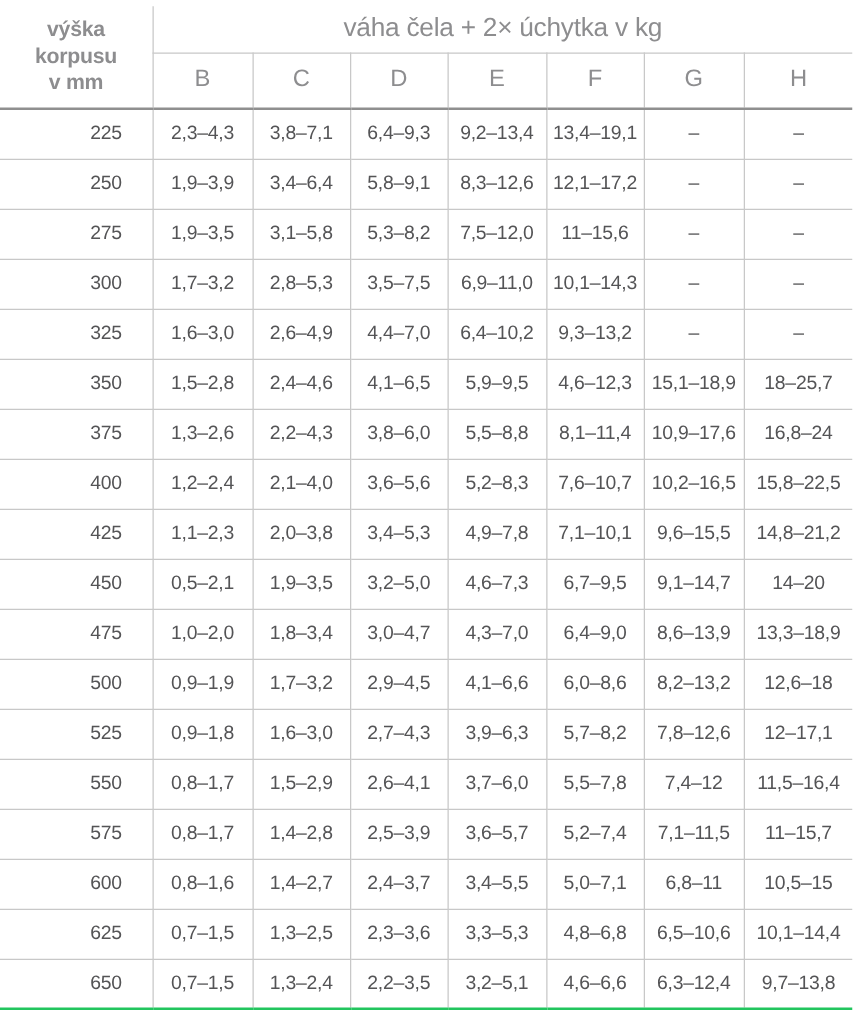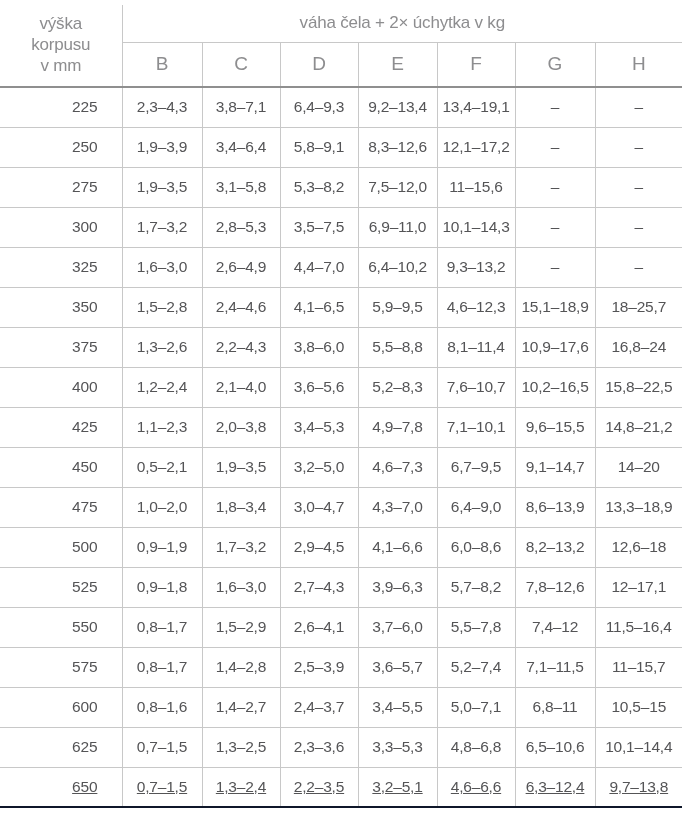--- a/index.html
+++ b/index.html
@@ -26,25 +26,26 @@
   }
   
   tr.title-row { height: 37px; }
   th.corner-cell {
     border-right: 1px solid #c8c8c8;
     border-bottom: 2px solid #8f8f8f;
     color: #8d8d8f;
     font-size: 17px;
     line-height: 1.22;
     letter-spacing: -0.2px;
+    font-weight: bold;
   }
   th.span-header-cell {
     border-bottom: 1px solid #c8c8c8;
     color: #8d8d8f;
-    font-size: 17px;
+    font-size: 21px;
     letter-spacing: -0.2px;
   }
   
   tr.letters-row { height: 45px; }
   tr.letters-row th {
     border-left: 1px solid #c8c8c8;
     border-right: 1px solid #c8c8c8;
     border-bottom: 2px solid #8f8f8f;
     color: #8d8d8f;
     font-size: 19px;
@@ -54,22 +55,21 @@
   tbody tr { height: 40px; }
   tbody th, tbody td {
     border: 1px solid #c8c8c8;
     color: #545456;
     font-size: 15.5px;
     letter-spacing: -0.2px;
   }
   tbody th:first-child, tbody td:first-child { border-left: none; padding-left: 48px; }
   tbody td:last-child { border-right: none; }
   tbody tr:last-child th, tbody tr:last-child td {
-    border-bottom: 2px solid #0f172a;
-    text-decoration: underline;
+    border-bottom: 2px solid #22c55e;
   }
   .corner-line { display: block; }
 </style>
 </head>
 <body>
 
 <table class="spec-table">
   <colgroup>
     <col style="width:122px">
     <col style="width:80px">

